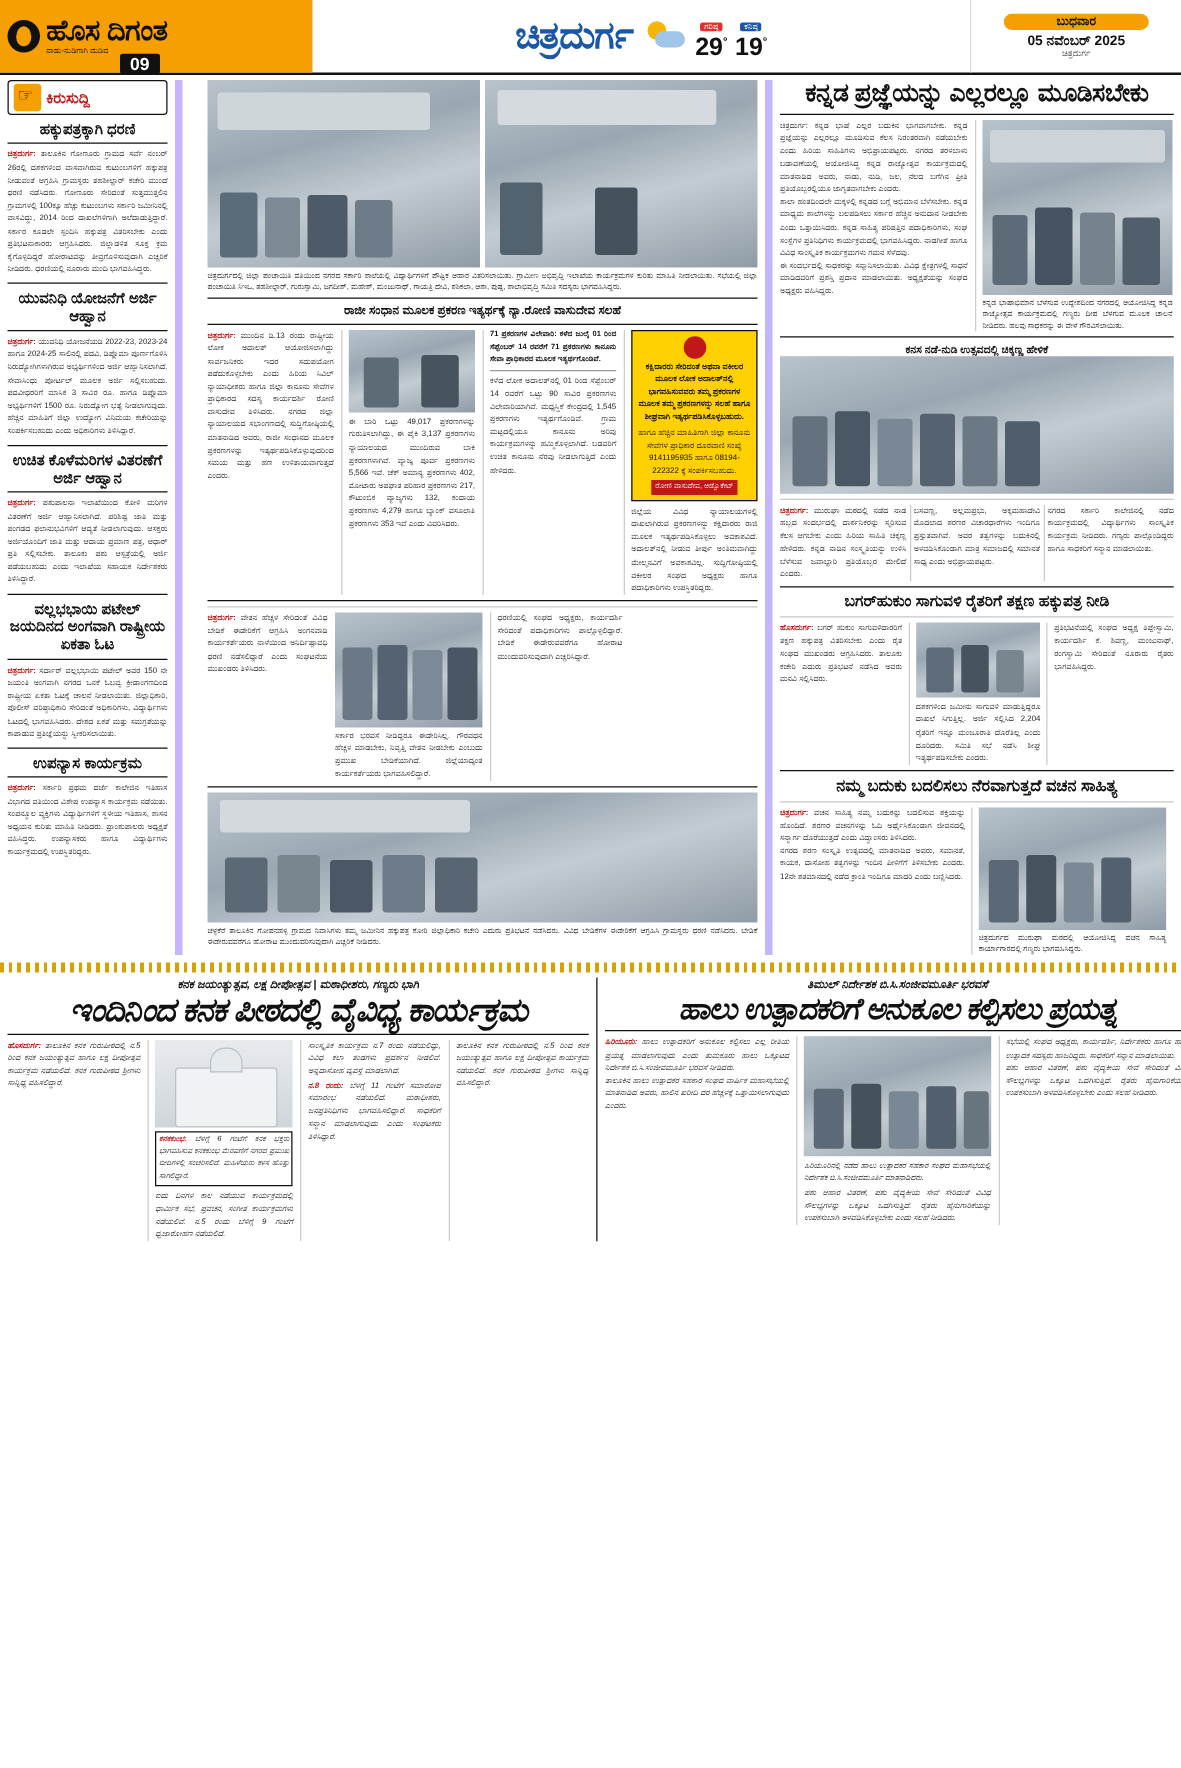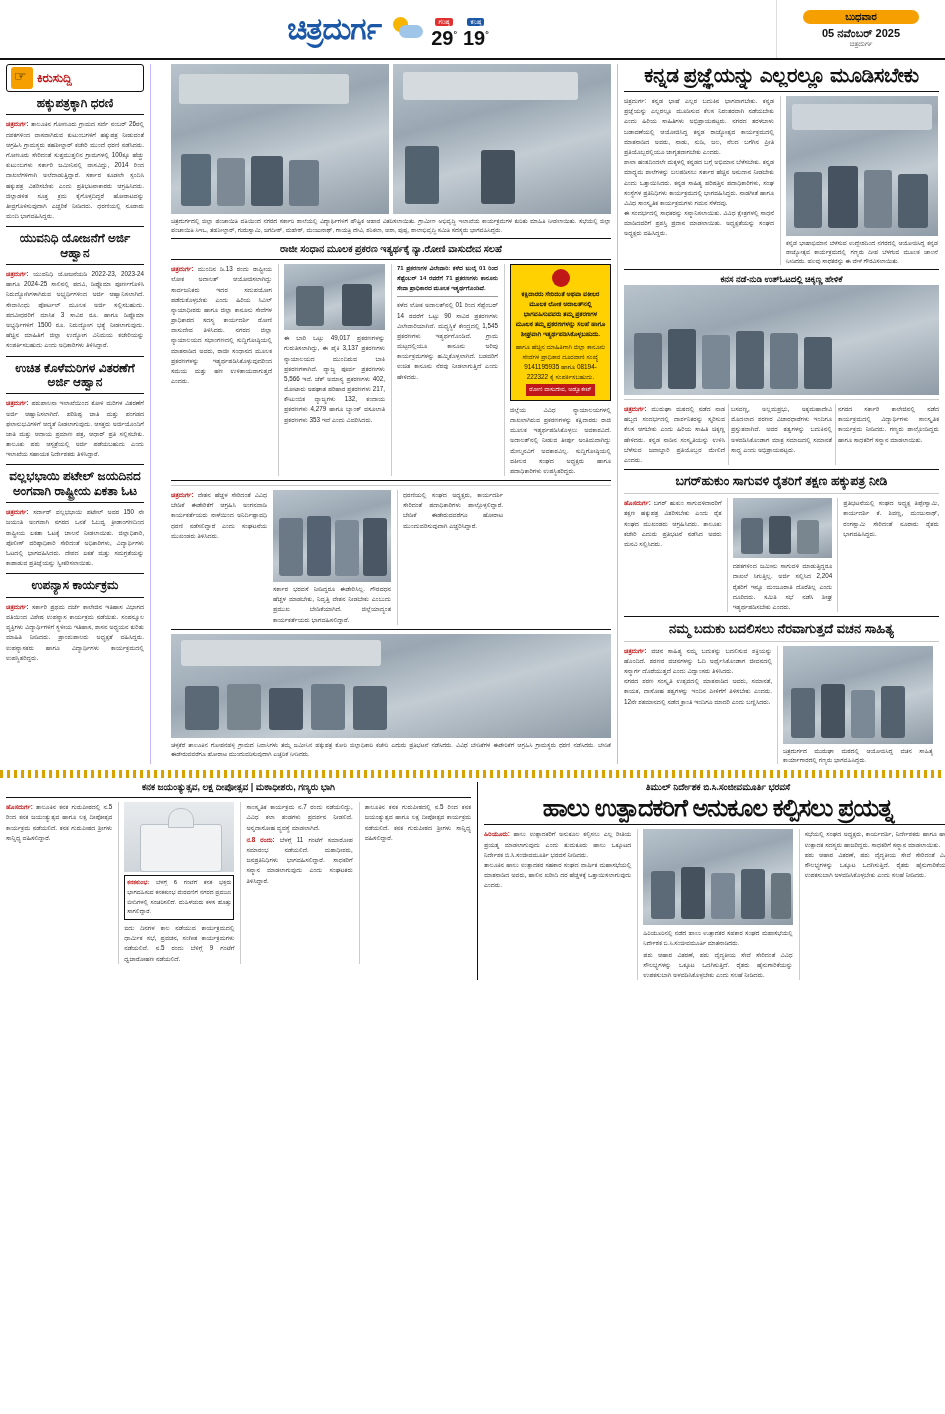--- a/index.html
+++ b/index.html
@@ -24,21 +24,21 @@
   .wx-lbl{font-size:6.5px;background:#e03030;color:#fff;border-radius:2px;padding:0 3px;display:inline-block;}
   .wx-lbl.blue{background:#1a57a6;}
   .wx-val{font-size:20px;font-weight:bold;color:#111;line-height:1;}
   .wx-val sup{font-size:9px;}
   .mh-right{width:168px;text-align:center;display:flex;flex-direction:column;justify-content:center;border-left:1px solid #ddd;}
   .mh-day{background:#f5a000;color:#111;font-size:10px;font-weight:bold;border-radius:10px;margin:0 26px 3px;padding:1px 0;}
   .mh-date{font-size:11px;font-weight:bold;}
   .mh-place{font-size:7px;color:#444;}
 
   
-  .col-rule{border-left:1px solid #c4b5fd;}
+  .col-rule{border-left:6px solid #c4b5fd;}
   .hr-d{border:0;border-top:1px solid #111;margin:4px 0;}
   .hr-l{border:0;border-top:1px solid #c8c8c8;margin:4px 0;}
   .hl{font-weight:bold;color:#111;}
   .kn{font-size:6.3px;line-height:1.62;text-align:justify;color:#222;}
   .lead{color:#c01718;font-weight:bold;}
   .photo{background:#c9cfd4;position:relative;overflow:hidden;}
   .photo .ph-in{position:absolute;inset:0;background:
      linear-gradient(165deg,#b8c3cc 0%,#9aa7b2 35%,#c3ccd3 60%,#8f9ba6 100%);}
   .photo .ph-fig{position:absolute;border-radius:3px;}
   .cap{font-size:6.1px;line-height:1.5;text-align:justify;color:#222;margin-top:2px;}
@@ -74,20 +74,28 @@
   .threecol{column-count:3;column-gap:6px;column-rule:1px solid #ccc;}
 
   .stripe{height:8px;background:repeating-linear-gradient(90deg,#d8a100 0 3px,#fff 3px 7px);margin:6px 0 4px;}
 </style>
 </head>
 <body>
 
 <div class="page">
 
   <div class="masthead">
+    <div class="mh-left">
+      <div class="mh-logo-circ"></div>
+      <div>
+        <div class="mh-title-k">ಹೊಸ ದಿಗಂತ</div>
+        <div class="mh-sub-k">ನಾಡು-ನುಡಿಗಾಗಿ ದುಡಿವ</div>
+      </div>
+      <div class="mh-badge">09</div>
+    </div>
 
     <div class="mh-mid">
       <div class="mh-city">ಚಿತ್ರದುರ್ಗ</div>
       <div class="wx">
         <div class="wx-sun">
             <span class="s"></span>
             <span class="c"></span>
           </div>
         <div class="wx-box">
           <div class="wx-lbl">ಗರಿಷ್ಠ</div>
@@ -270,21 +278,21 @@
             <div class="ph-fig" style="left:78px;bottom:8px;width:28px;height:58px;background:#76838f;"></div>
             <div class="ph-fig" style="left:112px;bottom:8px;width:30px;height:54px;background:#515e6b;"></div>
             <div class="ph-fig" style="left:6px;top:8px;width:140px;height:26px;background:#cdd4d9;"></div>
           </div>
           <div class="cap">ಕನ್ನಡ ಭಾಷಾಭಿಮಾನ ಬೆಳೆಸುವ ಉದ್ದೇಶದಿಂದ ನಗರದಲ್ಲಿ ಆಯೋಜಿಸಿದ್ದ ಕನ್ನಡ ರಾಜ್ಯೋತ್ಸವ ಕಾರ್ಯಕ್ರಮದಲ್ಲಿ ಗಣ್ಯರು ದೀಪ ಬೆಳಗುವ ಮೂಲಕ ಚಾಲನೆ ನೀಡಿದರು. ಹಲವು ಸಾಧಕರನ್ನು ಈ ವೇಳೆ ಗೌರವಿಸಲಾಯಿತು.</div>
         </div>
       </div>
 
       <hr class="hr-d">
 
-      <div class="kicker" style="font-size:8.5px;">ಕನಸ ನಡೆ-ನುಡಿ ಉತ್ಓಟದಲ್ಲಿ ಚಿಕ್ಕಣ್ಣ ಹೇಳಿಕೆ</div>
+      <div class="kicker" style="font-size:8.5px;">ಕನಸ ನಡೆ-ನುಡಿ ಉತ್ಸವದಲ್ಲಿ ಚಿಕ್ಕಣ್ಣ ಹೇಳಿಕೆ</div>
       <div class="photo" style="height:110px;">
           <div class="ph-in"></div>
         <div class="ph-fig" style="left:10px;bottom:6px;width:28px;height:56px;background:#64717e;"></div>
         <div class="ph-fig" style="left:44px;bottom:6px;width:28px;height:60px;background:#4a5764;"></div>
         <div class="ph-fig" style="left:78px;bottom:6px;width:28px;height:54px;background:#7a8794;"></div>
         <div class="ph-fig" style="left:112px;bottom:6px;width:28px;height:58px;background:#55626f;"></div>
         <div class="ph-fig" style="left:146px;bottom:6px;width:28px;height:56px;background:#6b7885;"></div>
         <div class="ph-fig" style="left:180px;bottom:6px;width:28px;height:52px;background:#505d6a;"></div>
       </div>
       <hr class="hr-l">
@@ -337,24 +345,25 @@
             <div class="ph-fig" style="left:98px;bottom:6px;width:24px;height:52px;background:#53606d;"></div>
           </div>
           <div class="cap">ಚಿತ್ರದುರ್ಗದ ಮುರುಘಾ ಮಠದಲ್ಲಿ ಆಯೋಜಿಸಿದ್ದ ವಚನ ಸಾಹಿತ್ಯ ಕಾರ್ಯಾಗಾರದಲ್ಲಿ ಗಣ್ಯರು ಭಾಗವಹಿಸಿದ್ದರು.</div>
         </div>
       </div>
     </div>
   </div>
 
   <div class="stripe"></div>
 
-  <div style="display:flex;padding:0 6px;box-sizing:border-box;width:945px;">
+  <div style="display:flex;padding:0 6px;box-sizing:border-box;width:945px;font-style:italic;">
 
     <div style="width:465px;padding-right:6px;">
       <div class="kicker" style="font-size:9px;">ಕನಕ ಜಯಂತ್ಯುತ್ಸವ, ಲಕ್ಷ ದೀಪೋತ್ಸವ | ಮಠಾಧೀಶರು, ಗಣ್ಯರು ಭಾಗಿ</div>
+      <div class="headbig" style="font-size:26px;margin:2px 0 4px;">ಇಂದಿನಿಂದ ಕನಕ ಪೀಠದಲ್ಲಿ ವೈವಿಧ್ಯ ಕಾರ್ಯಕ್ರಮ</div>
       <hr class="hr-d">
       <div style="display:flex;gap:6px;">
         <div style="width:108px;">
           <div class="kn"><span class="lead">ಹೊಸದುರ್ಗ:</span>
             <span>ತಾಲೂಕಿನ ಕನಕ ಗುರುಪೀಠದಲ್ಲಿ ನ.5 ರಿಂದ ಕನಕ ಜಯಂತ್ಯುತ್ಸವ ಹಾಗೂ ಲಕ್ಷ ದೀಪೋತ್ಸವ ಕಾರ್ಯಕ್ರಮ ನಡೆಯಲಿದೆ. ಕನಕ ಗುರುಪೀಠದ ಶ್ರೀಗಳು ಸಾನ್ನಿಧ್ಯ ವಹಿಸಲಿದ್ದಾರೆ.</span></div>
         </div>
         <div style="width:112px;border-left:1px solid #ccc;padding-left:5px;">
           <div class="photo" style="height:70px;margin-bottom:3px;background:#dfe3e6;">
             <div class="ph-in" style="background:linear-gradient(180deg,#e8ebee 0%,#cfd5da 100%);"></div>
             <div class="ph-fig" style="left:16px;bottom:0;width:80px;height:46px;background:#f0f2f4;border:1px solid #b9c0c6;"></div>

